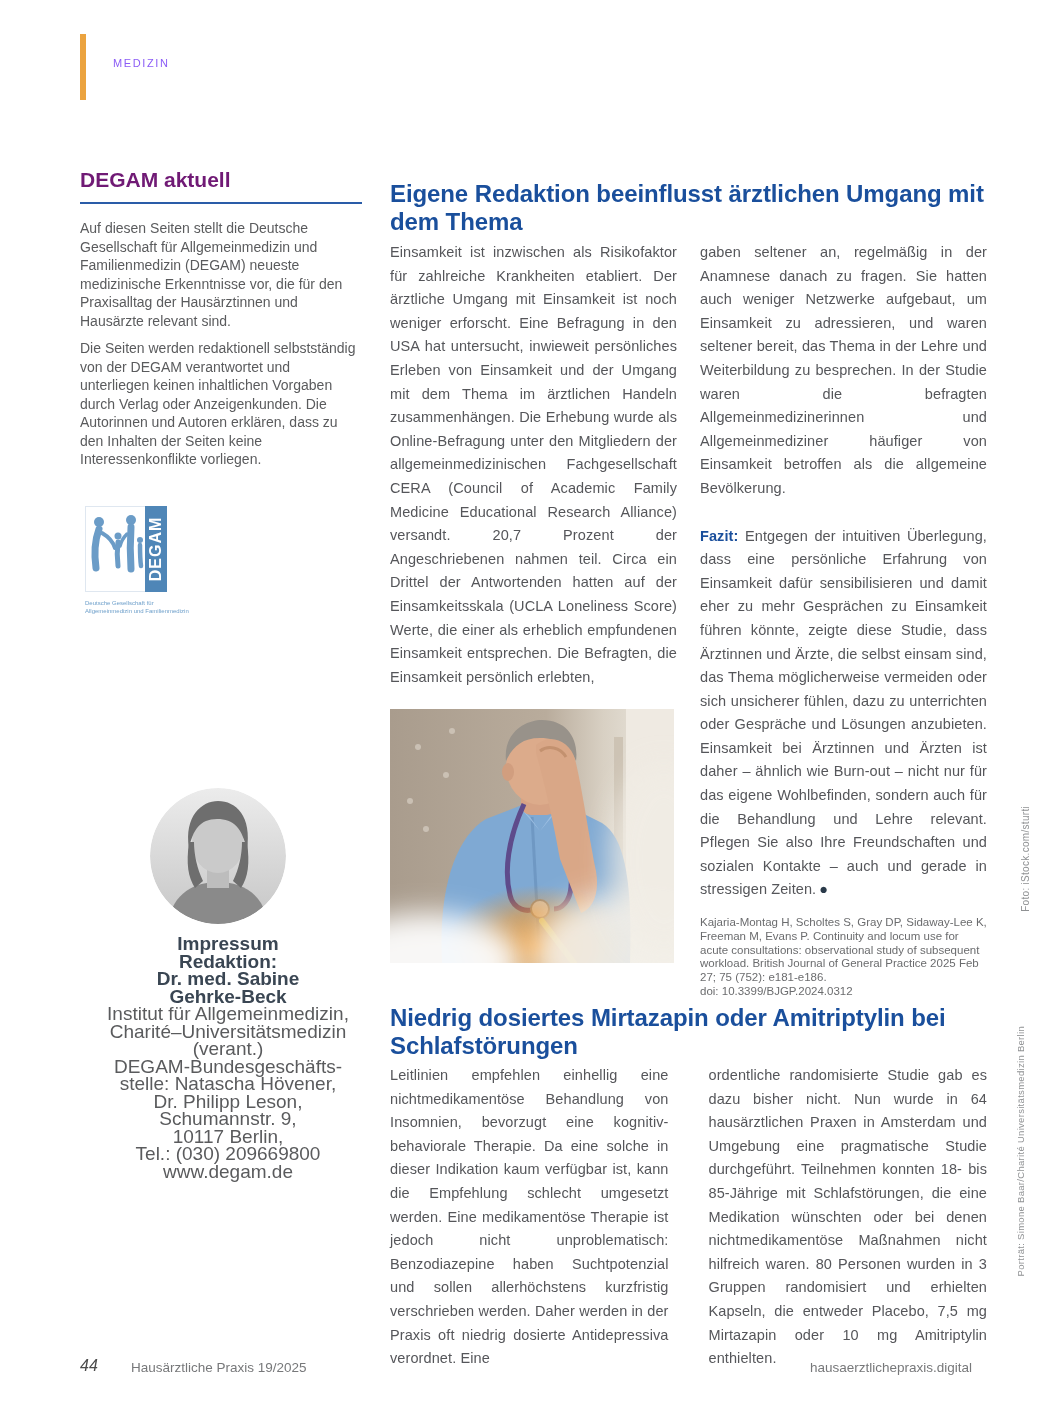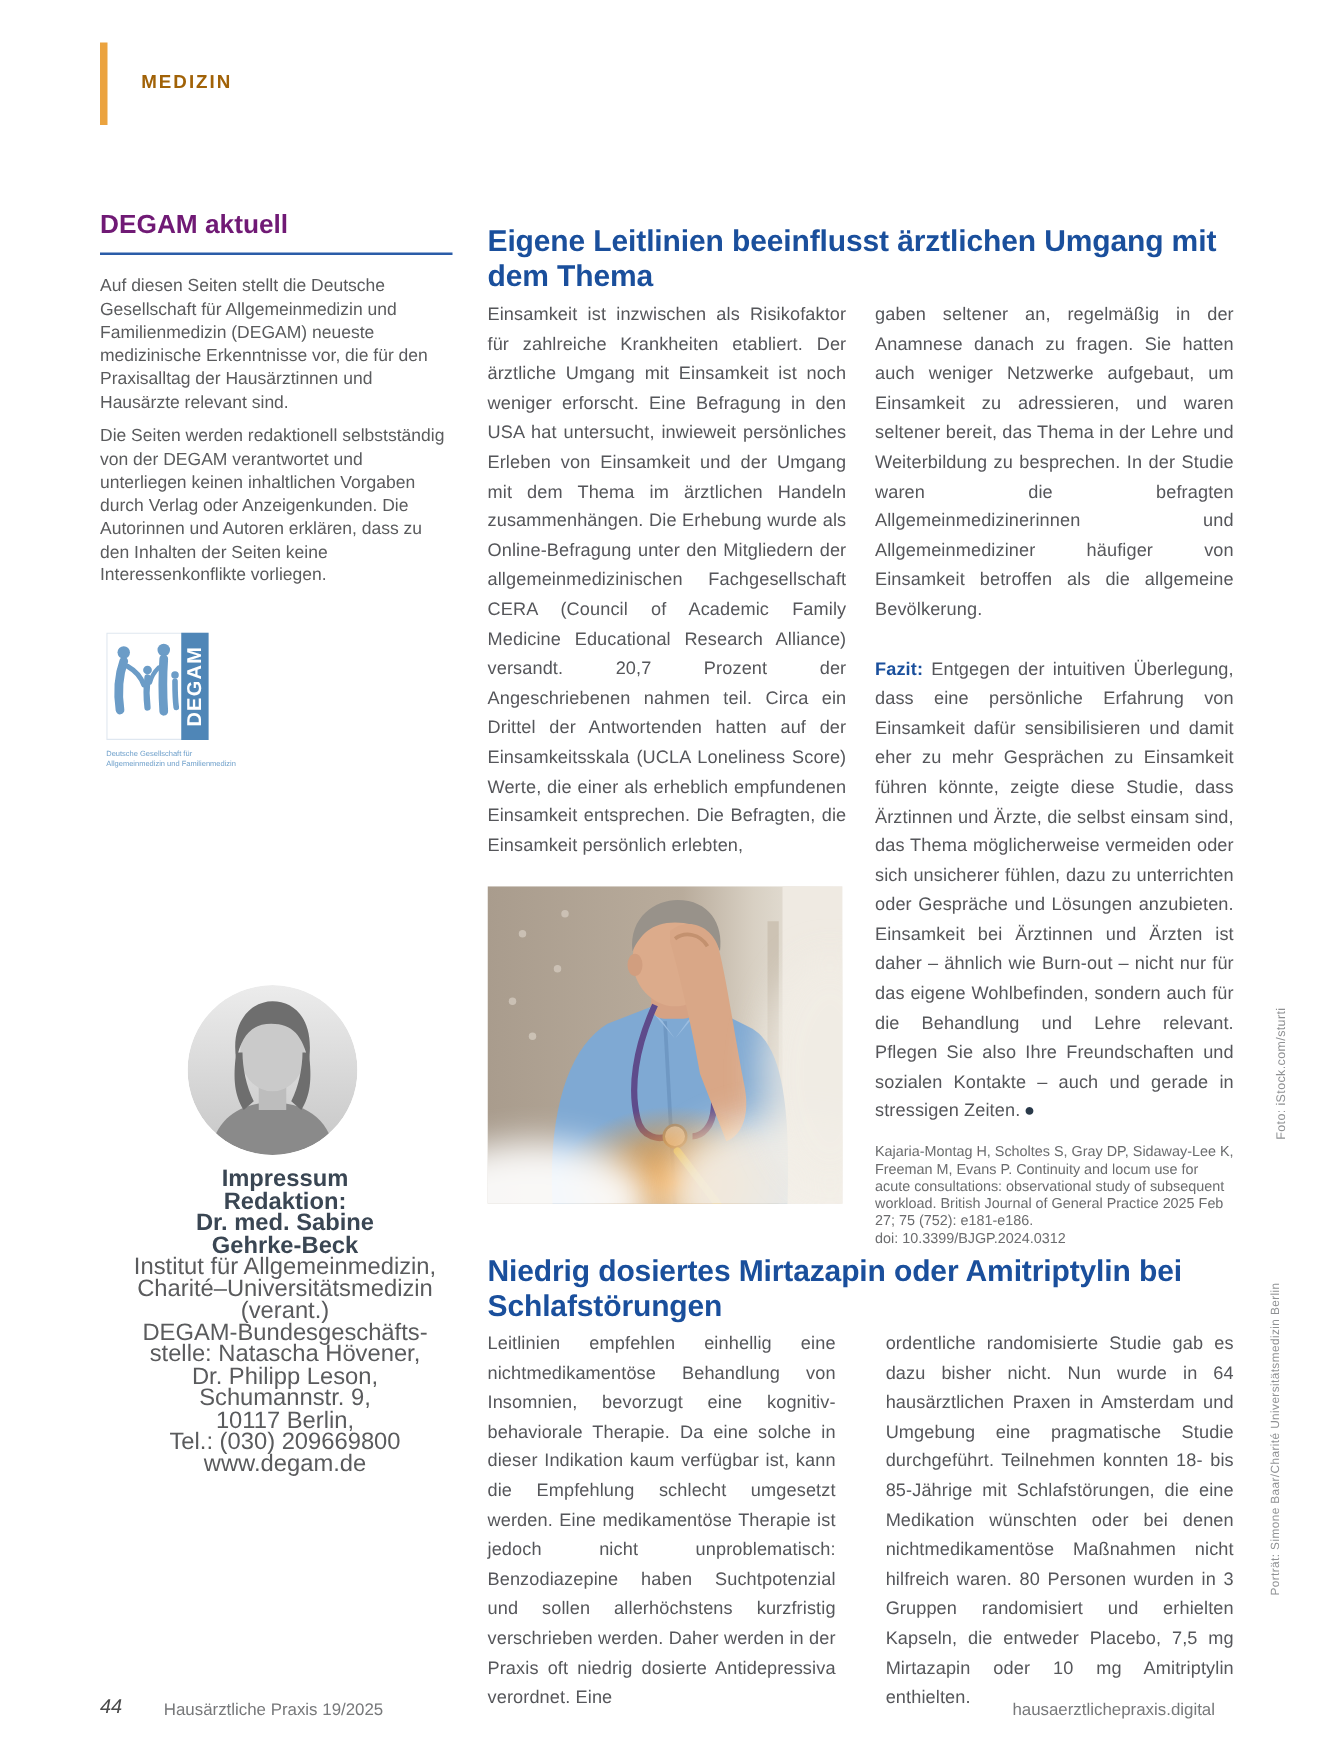--- a/index.html
+++ b/index.html
@@ -1,22 +1,22 @@
 <!DOCTYPE html>
 <html lang="de"><head>
 <meta charset="utf-8">
 <style>
   html,body{margin:0;padding:0;background:#ffffff;}
   .page{position:relative;width:1058px;height:1411px;background:#ffffff;
         font-family:"Liberation Sans",sans-serif;overflow:hidden;}
 
   
   .kicker-bar{position:absolute;left:80px;top:34px;width:6px;height:66px;background:#EBA33F;}
-  .kicker{position:absolute;left:113px;top:57px;font-size:15px;font-weight:bold;
-          letter-spacing:1.6px;color:#a16207;}
+  .kicker{position:absolute;left:113px;top:57px;font-size:11px;font-weight:normal;
+          letter-spacing:1.6px;color:#8b5cf6;}
 
   
   .sidebar{position:absolute;left:80px;top:168px;width:282px;}
   .sidebar-heading{font-size:21px;font-weight:bold;color:#701a75;margin:0;}
   .sidebar-rule{height:2px;background:#2A5CA8;margin:10px 0 15px;}
   .sidebar p{font-size:14px;line-height:18.5px;color:#5A5B5D;margin:0 0 9px;}
 
   .degam-logo{position:absolute;left:85px;top:506px;width:82px;}
   .logo-caption{font-size:6px;line-height:7.5px;color:#6FA0CB;margin-top:4px;width:130px;}
 
@@ -128,21 +128,21 @@
     <div>(verant.)</div>
     <div>DEGAM-Bundesgeschäfts-</div>
     <div>stelle: Natascha Hövener,</div>
     <div>Dr. Philipp Leson,</div>
     <div>Schumannstr. 9,</div>
     <div>10117 Berlin,</div>
     <div>Tel.: (030) 209669800</div>
     <div>www.degam.de</div>
   </div>
 
-  <h1 id="a1-title" class="article-title">Eigene Leitlinien beeinflusst ärztlichen Umgang mit dem Thema</h1>
+  <h1 id="a1-title" class="article-title">Eigene Redaktion beeinflusst ärztlichen Umgang mit dem Thema</h1>
 
   <div id="a1-cols" class="cols">
     <div class="col">
       <p class="body-text">Einsamkeit ist inzwischen als Risikofaktor für zahlreiche Krankheiten etabliert. Der ärztliche Umgang mit Einsamkeit ist noch weniger erforscht. Eine Befragung in den USA hat untersucht, inwieweit persönliches Erleben von Einsamkeit und der Umgang mit dem Thema im ärztlichen Handeln zusammenhängen. Die Erhebung wurde als Online-Befragung unter den Mitgliedern der allgemeinmedizinischen Fachgesellschaft CERA (Council of Academic Family Medicine Educational Research Alliance) versandt. 20,7 Prozent der Angeschriebenen nahmen teil. Circa ein Drittel der Antwortenden hatten auf der Einsamkeitsskala (UCLA Loneliness Score) Werte, die einer als erheblich empfundenen Einsamkeit entsprechen. Die Befragten, die Einsamkeit persönlich erlebten,</p>
 
       <svg class="doctor-photo" viewBox="0 0 284 254">
         <defs>
           <linearGradient id="wall" x1="0" y1="0" x2="1" y2="0">
             <stop offset="0" stop-color="#A99C8D"></stop>
               <stop offset="0.55" stop-color="#B9AC9C"></stop>

